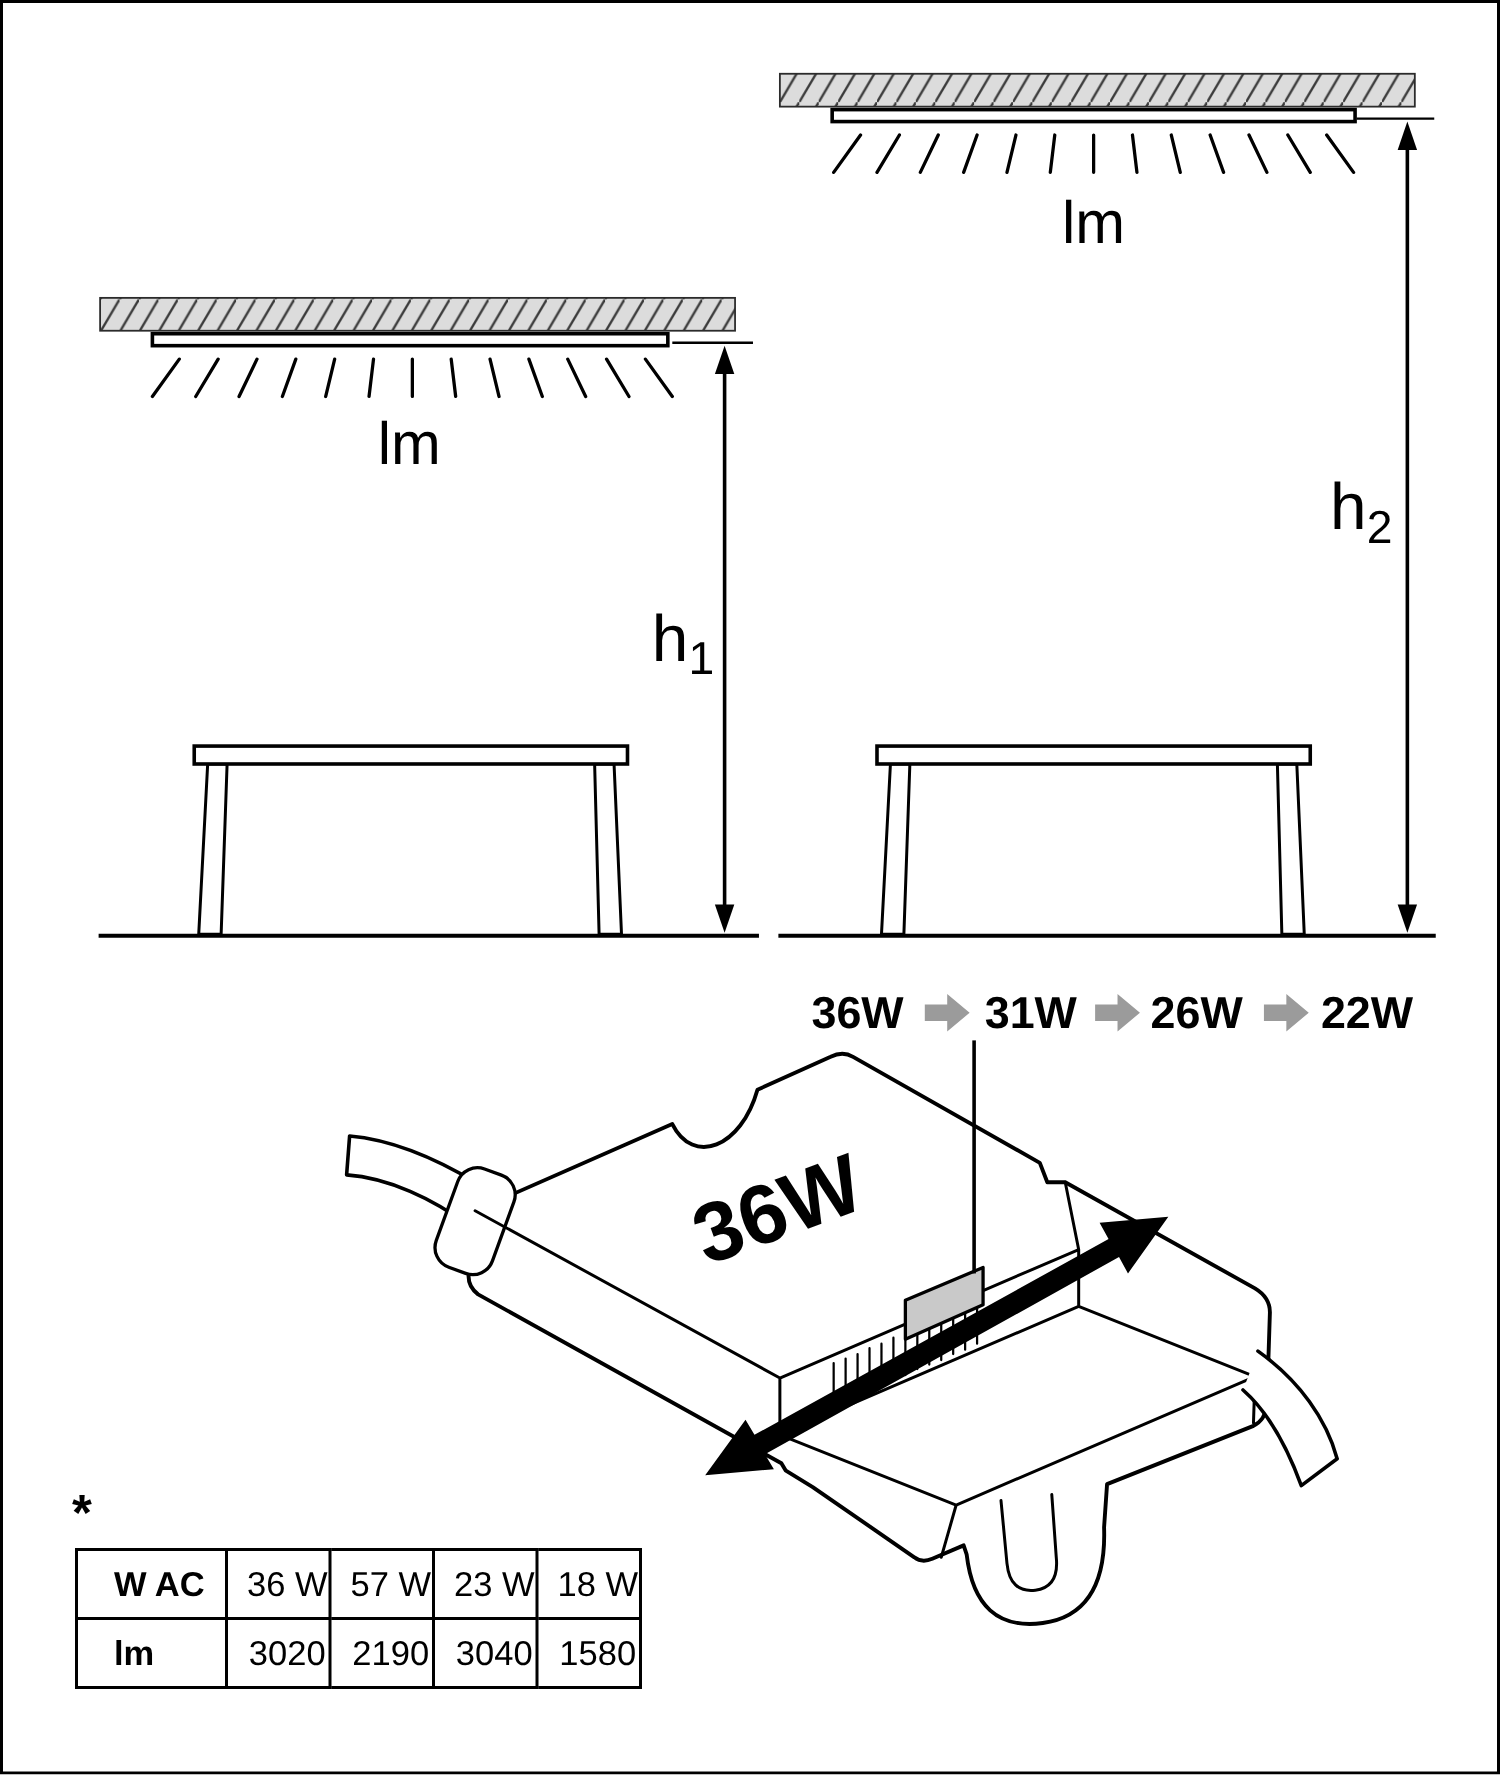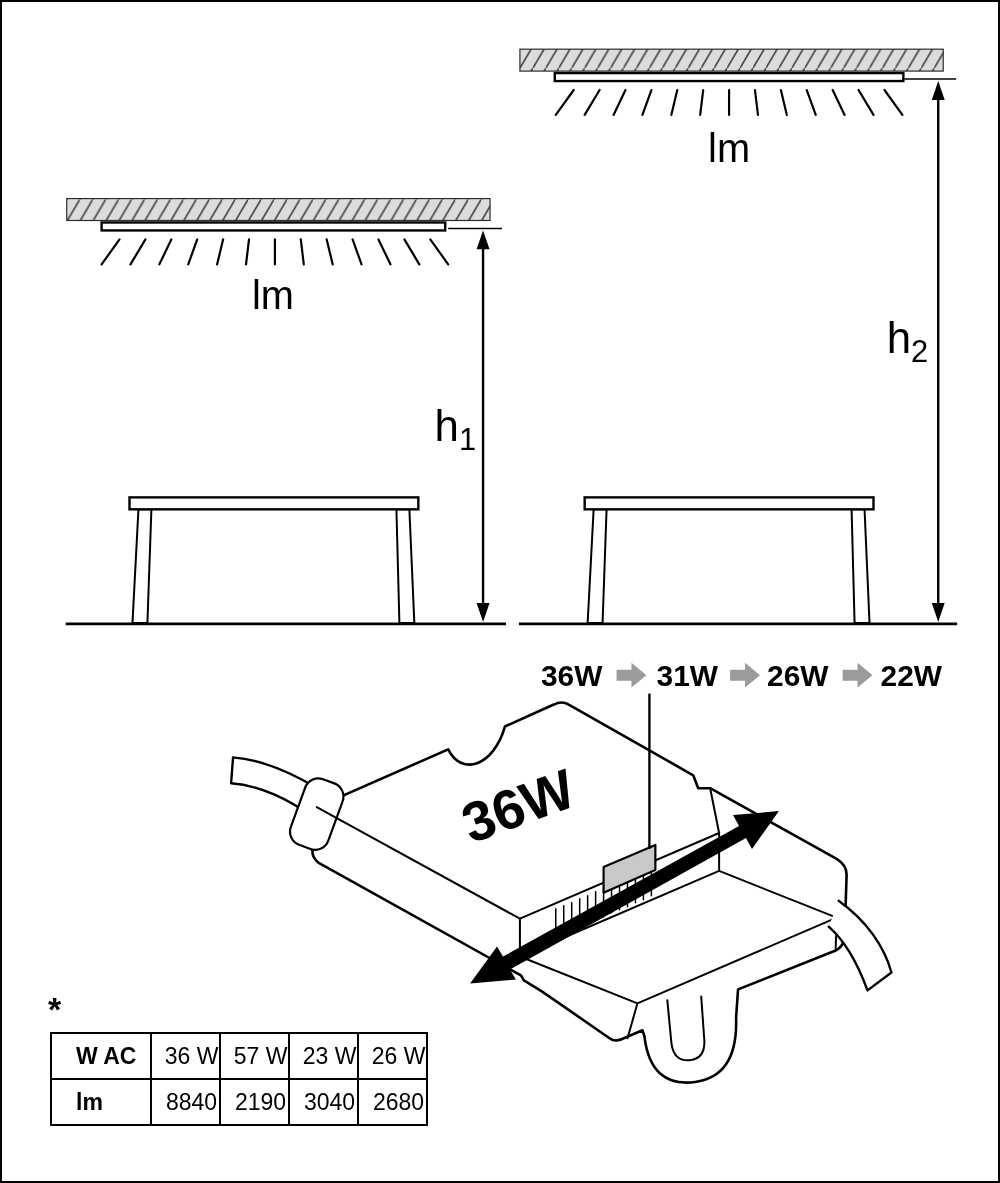--- a/index.html
+++ b/index.html
@@ -162,25 +162,25 @@
 
   <div class="footnote">*</div>
 
   <table class="spec-table">
     <tbody>
       <tr>
         <th>W AC</th>
         <td>36 W</td>
         <td>57 W</td>
         <td>23 W</td>
-        <td>26 W</td>
+        <td>18 W</td>
       </tr>
       <tr>
         <th>lm</th>
-        <td>8840</td>
+        <td>3020</td>
         <td>2190</td>
         <td>3040</td>
-        <td>2680</td>
+        <td>1580</td>
       </tr>
     </tbody>
   </table>
 
 </div>
 
 </body></html>

